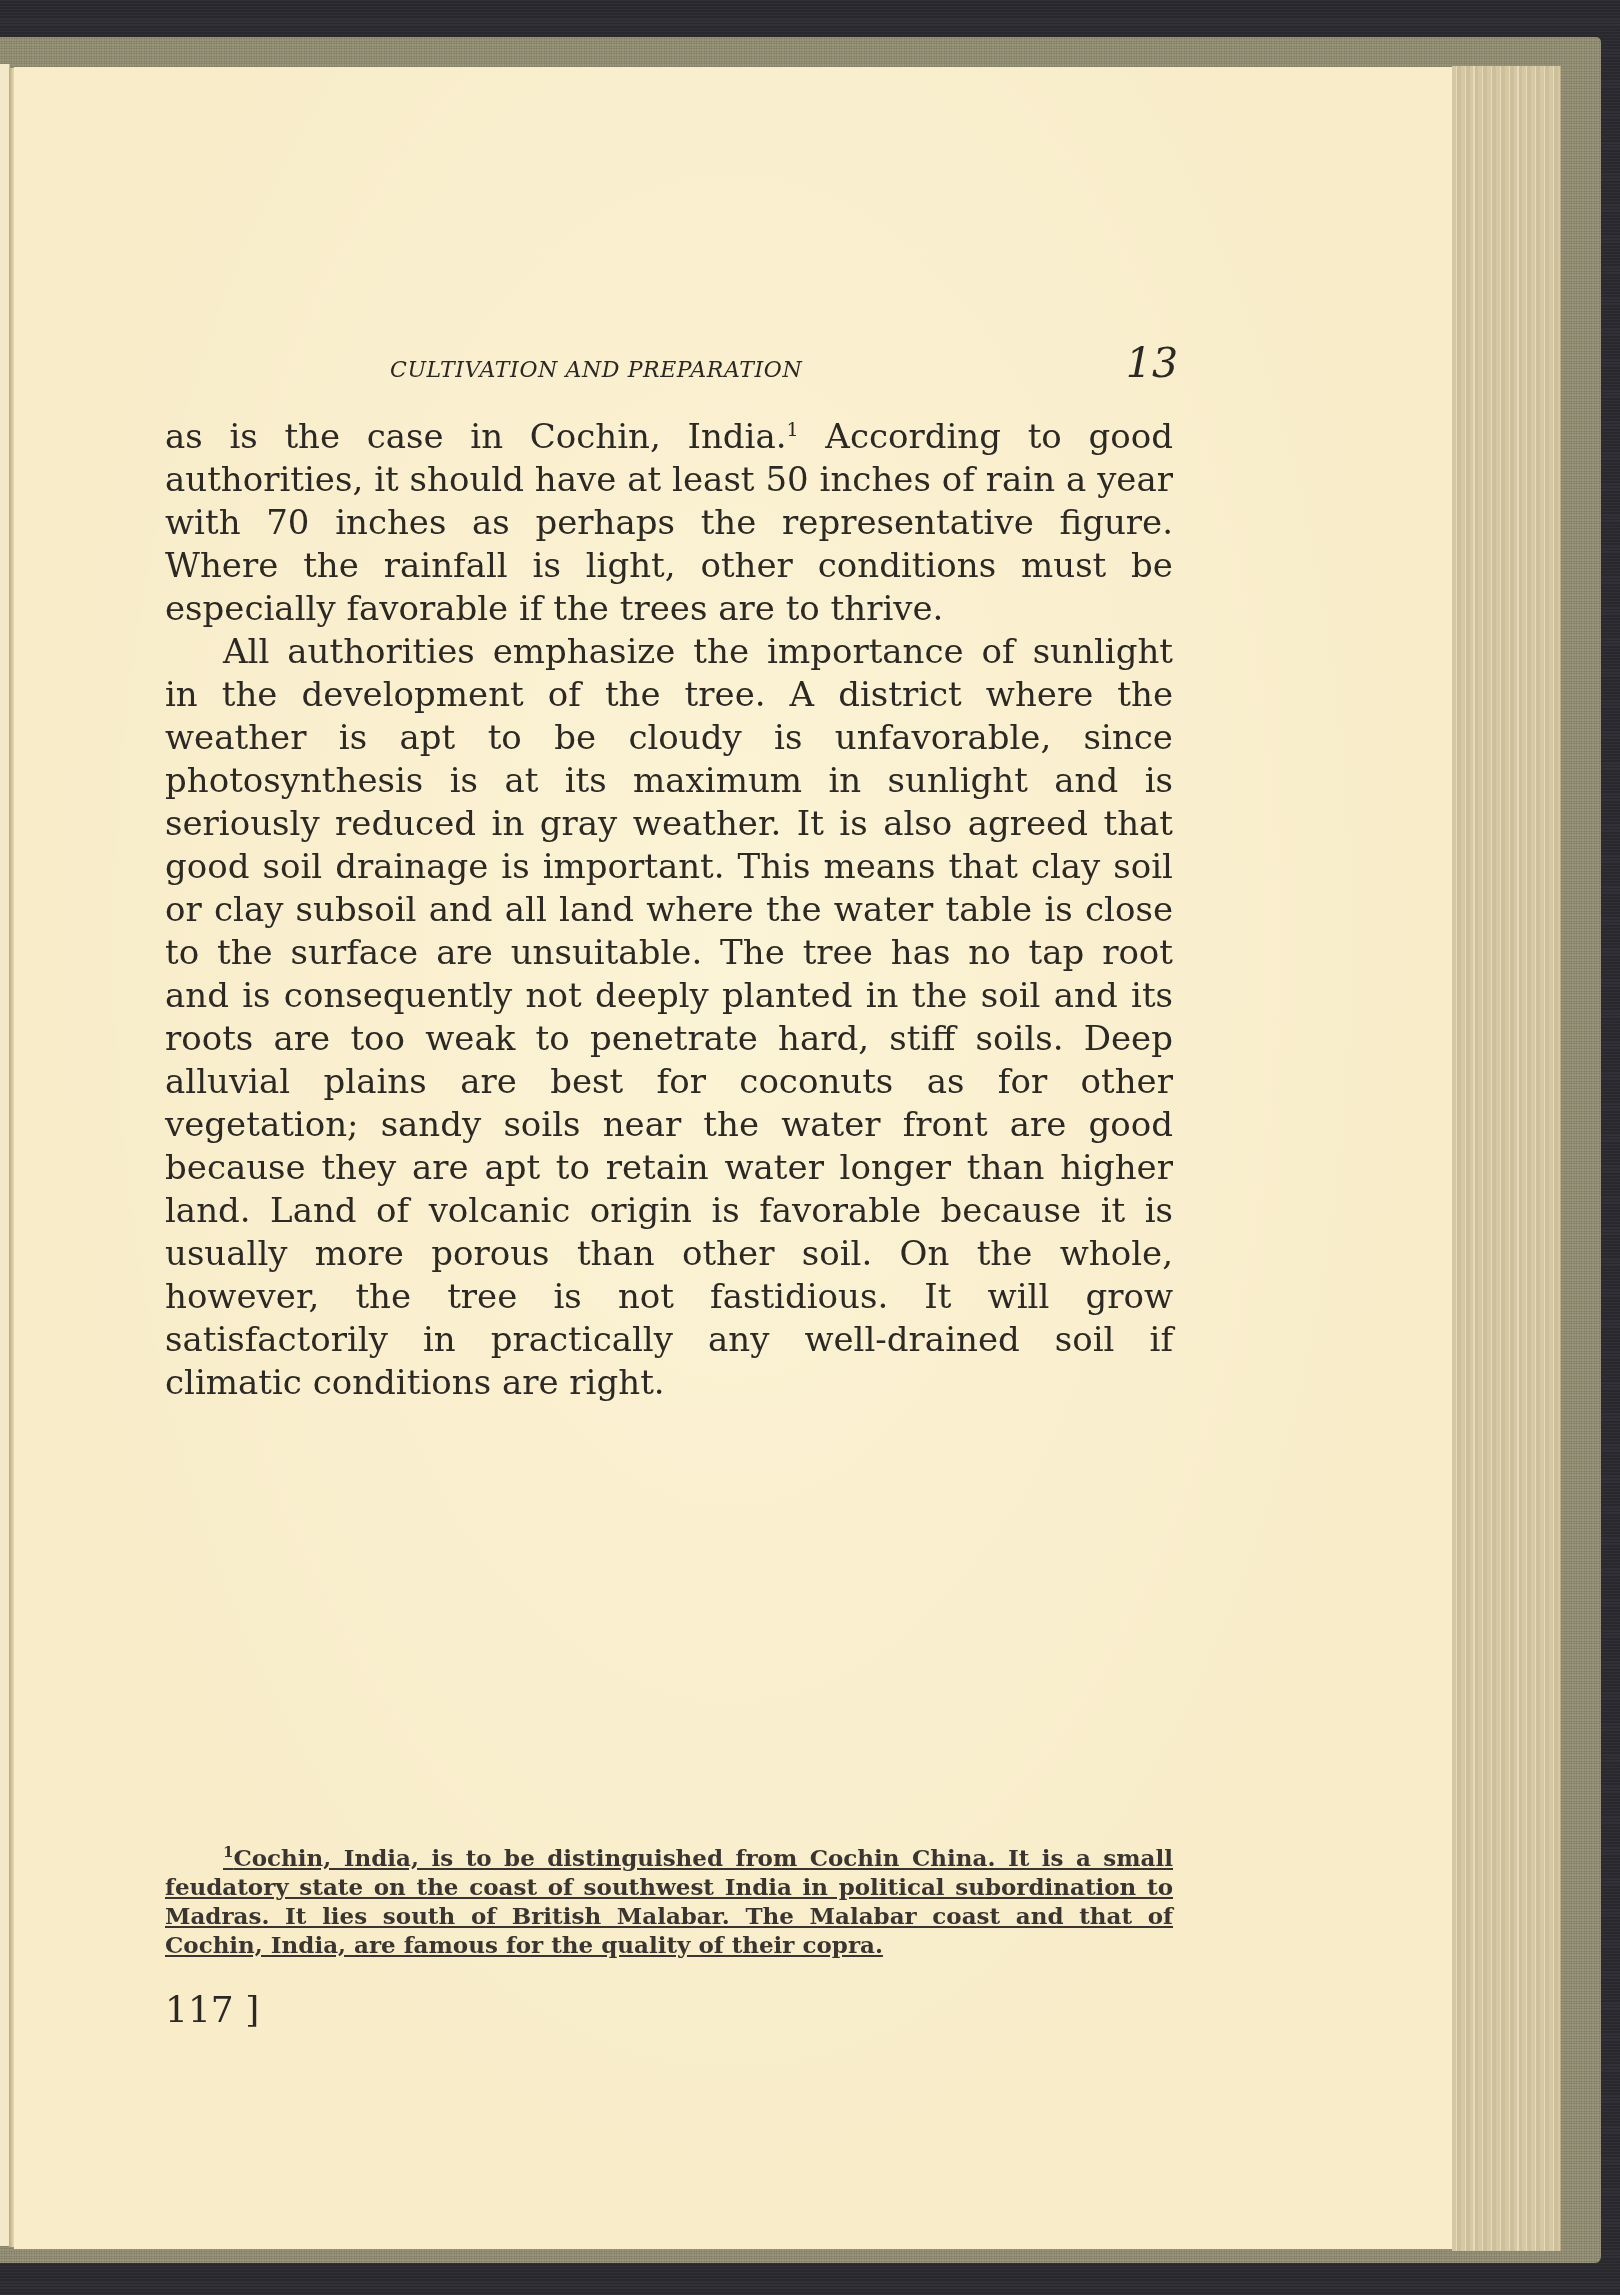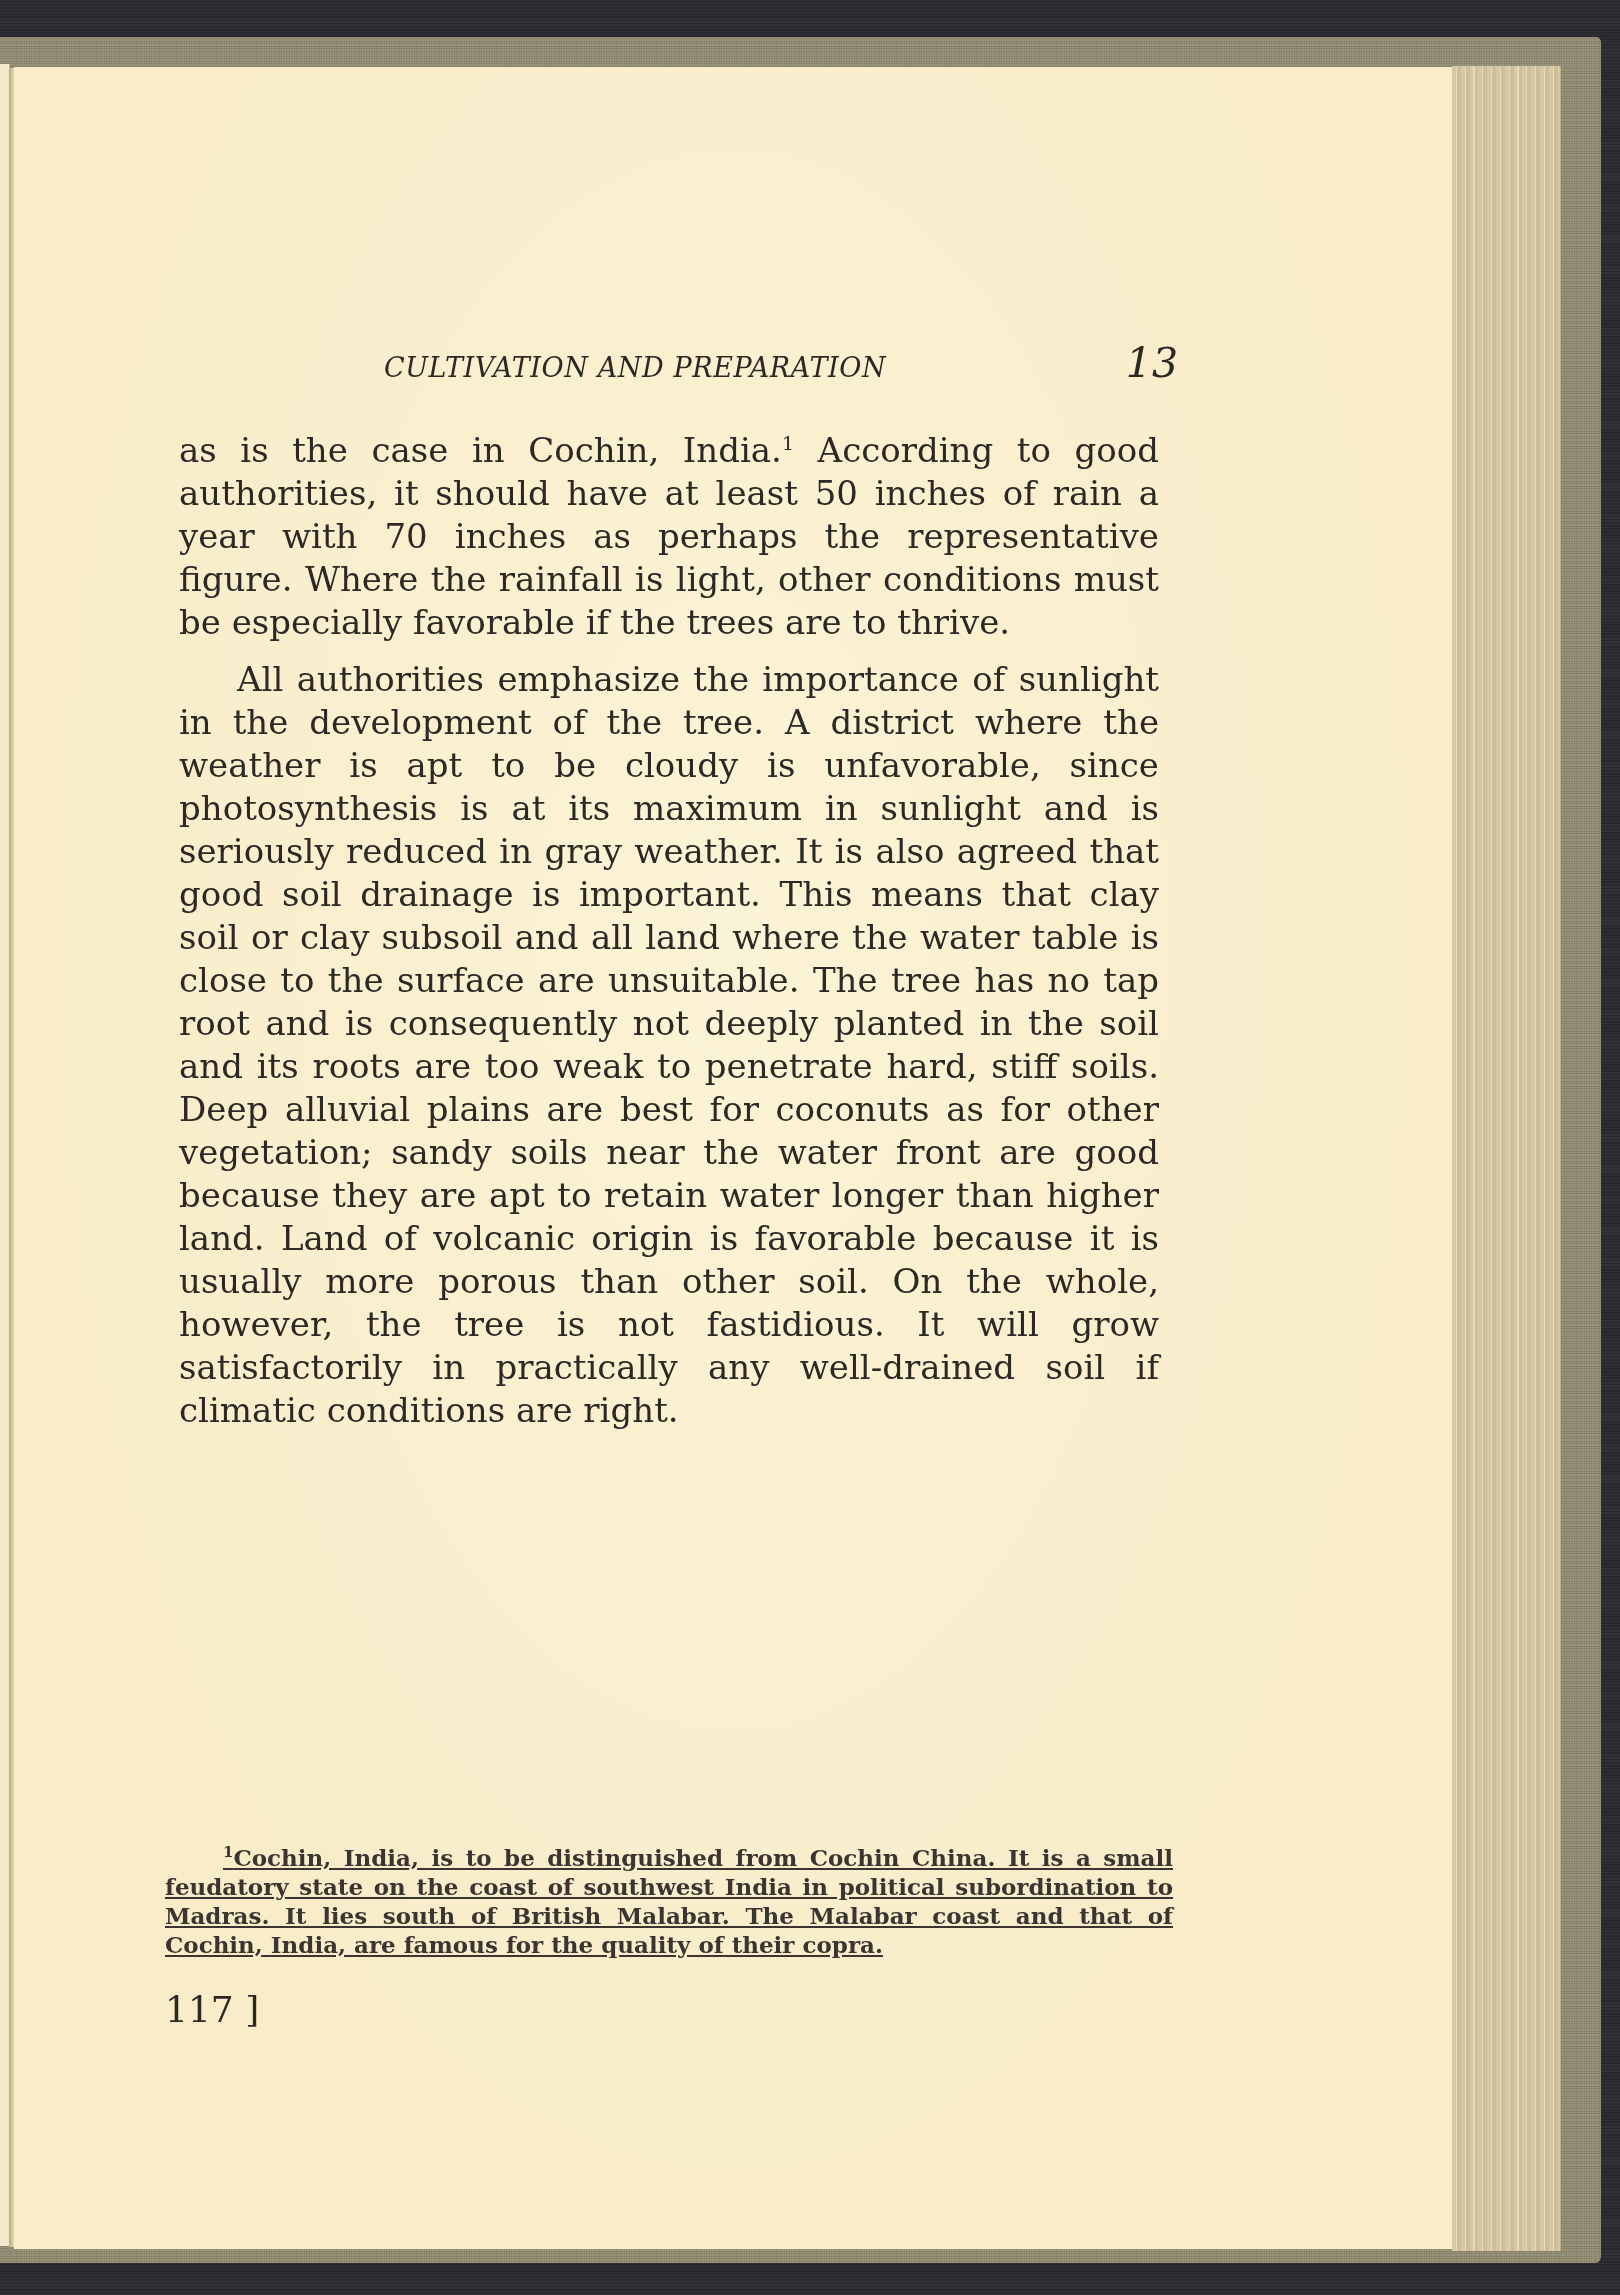--- a/index.html
+++ b/index.html
@@ -34,29 +34,29 @@
     position: absolute; left: 14px; top: 67px; width: 1438px; height: 2182px;
     background: #f8ecc9;
     background-image: radial-gradient(ellipse at 50% 40%, rgba(255,250,225,0.55), rgba(240,225,185,0.0) 70%);
     color: #2c2824;
   }
   .running-head {
     position: absolute; left: 358px; top: 272px; width: 806px; height: 44px;
     display: flex; justify-content: space-between; align-items: baseline;
   }
   .running-title {
-    font-style: italic; font-size: 27px; letter-spacing: 0.6px; margin-left: 12px;
+    font-style: italic; font-size: 22px; letter-spacing: 0.6px; margin-left: 18px;
   }
   .page-number { font-size: 41px; font-style: italic; }
   .body-text {
     position: absolute; left: 151px; top: 348px; width: 1008px;
     font-size: 34px; line-height: 43px; text-align: justify;
     hyphens: manual;
   }
-  .body-text p { margin: 14px; text-indent: 0; }
+  .body-text p { margin: 0; text-indent: 0; }
   .body-text p.indent { text-indent: 58px; }
   .section-heading {
     text-align: center; font-variant: small-caps; font-size: 35px;
     letter-spacing: 1.3px; margin: 38px 0 25px 0; line-height: 44px;
   }
   sup { font-size: 19px; line-height: 0; }
   .footnote {
     position: absolute; left: 151px; top: 1776px; width: 1008px;
     font-size: 23px; line-height: 29px; text-align: justify; font-weight: bold;
     color: #3a3530;

